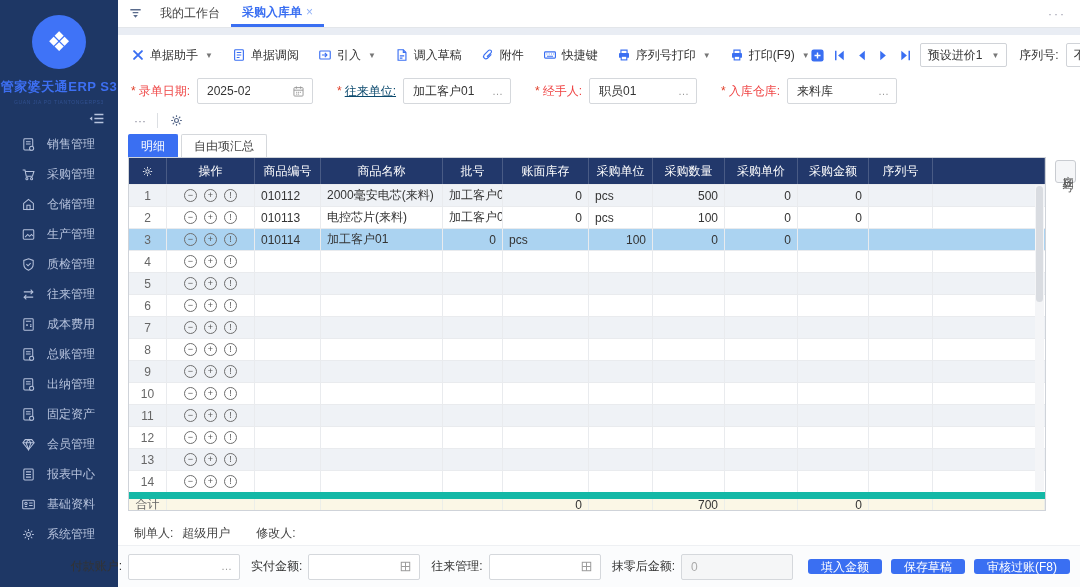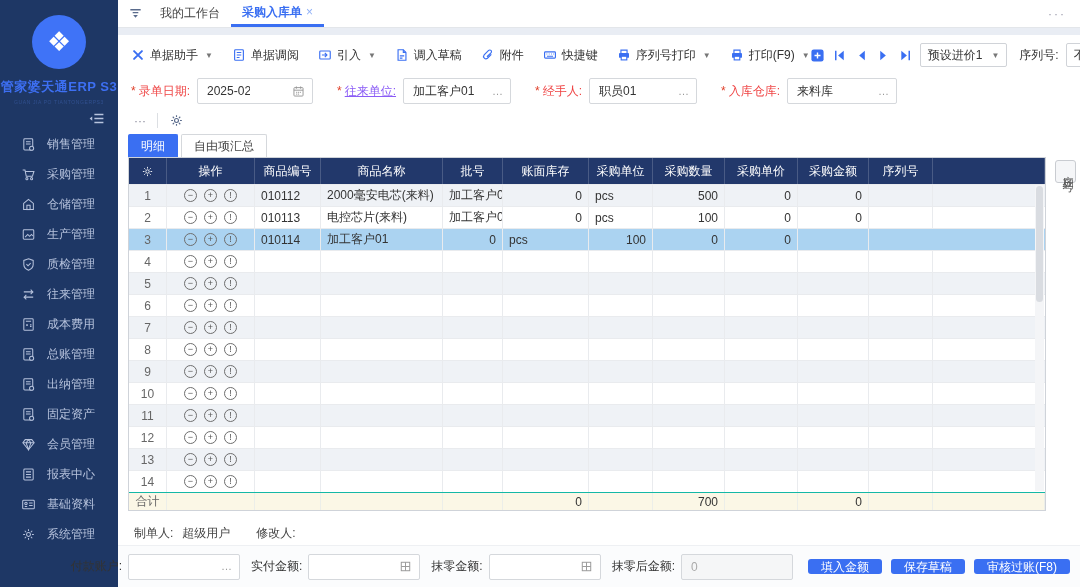--- a/index.html
+++ b/index.html
@@ -42,21 +42,21 @@
   .navic { color:#3a6ff2; display:flex; cursor:pointer; }
   .navic svg { width:15px; height:15px; }
   .selbox { height:24px; border:1px solid #d0d3d8; border-radius:2px; display:flex; align-items:center; padding:0 7px; gap:7px; color:#333; background:#fff; cursor:pointer; white-space:nowrap; }
   .sellabel { color:#333; margin-left:5px; white-space:nowrap; }
 
   
   #formrow { position:absolute; top:43px; left:13px; display:flex; align-items:center; }
   .ffield { display:flex; align-items:center; margin-right:24px; }
   .req { color:#e0402a; margin-right:3px; }
   .flabel { color:#ef4444; margin-right:7px; white-space:nowrap; }
-  .flabel.link { color:#8b5cf6; text-decoration:underline; cursor:pointer; }
+  .flabel.link { color:#0c4a6e; text-decoration:underline; cursor:pointer; }
   .input-box { height:26px; border:1px solid #d5d8dc; border-radius:2px; display:flex; align-items:center; background:#fff; padding:0 7px; }
   .input-box input { border:none; outline:none; font:inherit; color:#333; background:transparent; min-width:0; }
   .in-ic { color:#999; display:flex; margin-left:4px; cursor:pointer; font-size:11px; line-height:1; }
   .in-ic svg { width:13px; height:13px; }
   #formrow2 { position:absolute; top:78px; left:16px; display:flex; align-items:center; gap:11px; color:#5a6b8c; }
   .dots { color:#889; cursor:pointer; }
   .vdiv { width:1px; height:15px; background:#dcdfe3; }
   .gearbtn { color:#5a6b8c; cursor:pointer; display:flex; }
   .gearbtn svg { width:15px; height:15px; }
 
@@ -66,21 +66,21 @@
   .dtab.active { background:#3a6ff2; border-color:#3a6ff2; color:#fff; }
 
   
   #grid { position:absolute; top:122px; left:10px; width:918px; border:1px solid #cfd3d9; background:#fff; }
   .grow { display:grid; grid-template-columns:38px 88px 66px 122px 60px 86px 64px 72px 73px 71px 64px 1fr; }
   .grow.head { background:#22386b; color:#fff; height:26px; }
   .grow.head .gcell { justify-content:center; border-right:1px solid rgba(255,255,255,.18); font-weight:normal; padding:0 2px; }
   .grow.body { height:22px; border-top:1px solid #e9ebee; background:#fff; }
   .grow.body.stripe { background:#eff2f6; }
   .grow.body.selected { background:#abd3f1; }
-  .grow.total { height:18px; border-top:1px solid #14b8a6; background:#fbf7e6; }
+  .grow.total { height:18px; border-top:7px solid #14b8a6; background:#fbf7e6; }
   .grow.total .gcell { border-right:1px solid #eceee9; }
   .gcell { display:flex; align-items:center; padding:0 6px; border-right:1px solid #e9ebee; overflow:hidden; white-space:nowrap; }
   .gcell:last-child { border-right:none; }
   .gcell.c-num { justify-content:center; color:#666; padding:0 2px; }
   .gcell.c-op { justify-content:center; gap:7px; }
   .gcell.r { justify-content:flex-end; }
   .opic { width:13px; height:13px; border:1px solid #6e6e6e; border-radius:50%; color:#555; font-size:9px; display:flex; align-items:center; justify-content:center; cursor:pointer; line-height:1; padding-bottom:1px; }
   .hgear { color:#fff; display:flex; }
   .hgear svg { width:13px; height:13px; }
   #vscroll { position:absolute; top:27px; right:1px; width:9px; bottom:19px; background:#f4f5f7; }
@@ -782,21 +782,21 @@
                 <input style="">
                 <span class="in-ic">
                   <svg viewBox="0 0 16 16" fill="none" stroke="currentColor" stroke-width="1.2">
                     <rect x="2.8" y="2.8" width="10.4" height="10.4"></rect>
                     <path d="M8 2.8v10.4M2.8 8h10.4"></path>
                   </svg>
                 </span>
               </span>
             </span>
             <span class="bfield">
-              <span>抹零金额:</span>
+              <span>往来管理:</span>
               <span class="input-box">
                 <input style="">
                 <span class="in-ic">
                   <svg viewBox="0 0 16 16" fill="none" stroke="currentColor" stroke-width="1.2">
                     <rect x="2.8" y="2.8" width="10.4" height="10.4"></rect>
                     <path d="M8 2.8v10.4M2.8 8h10.4"></path>
                   </svg>
                 </span>
               </span>
             </span>

